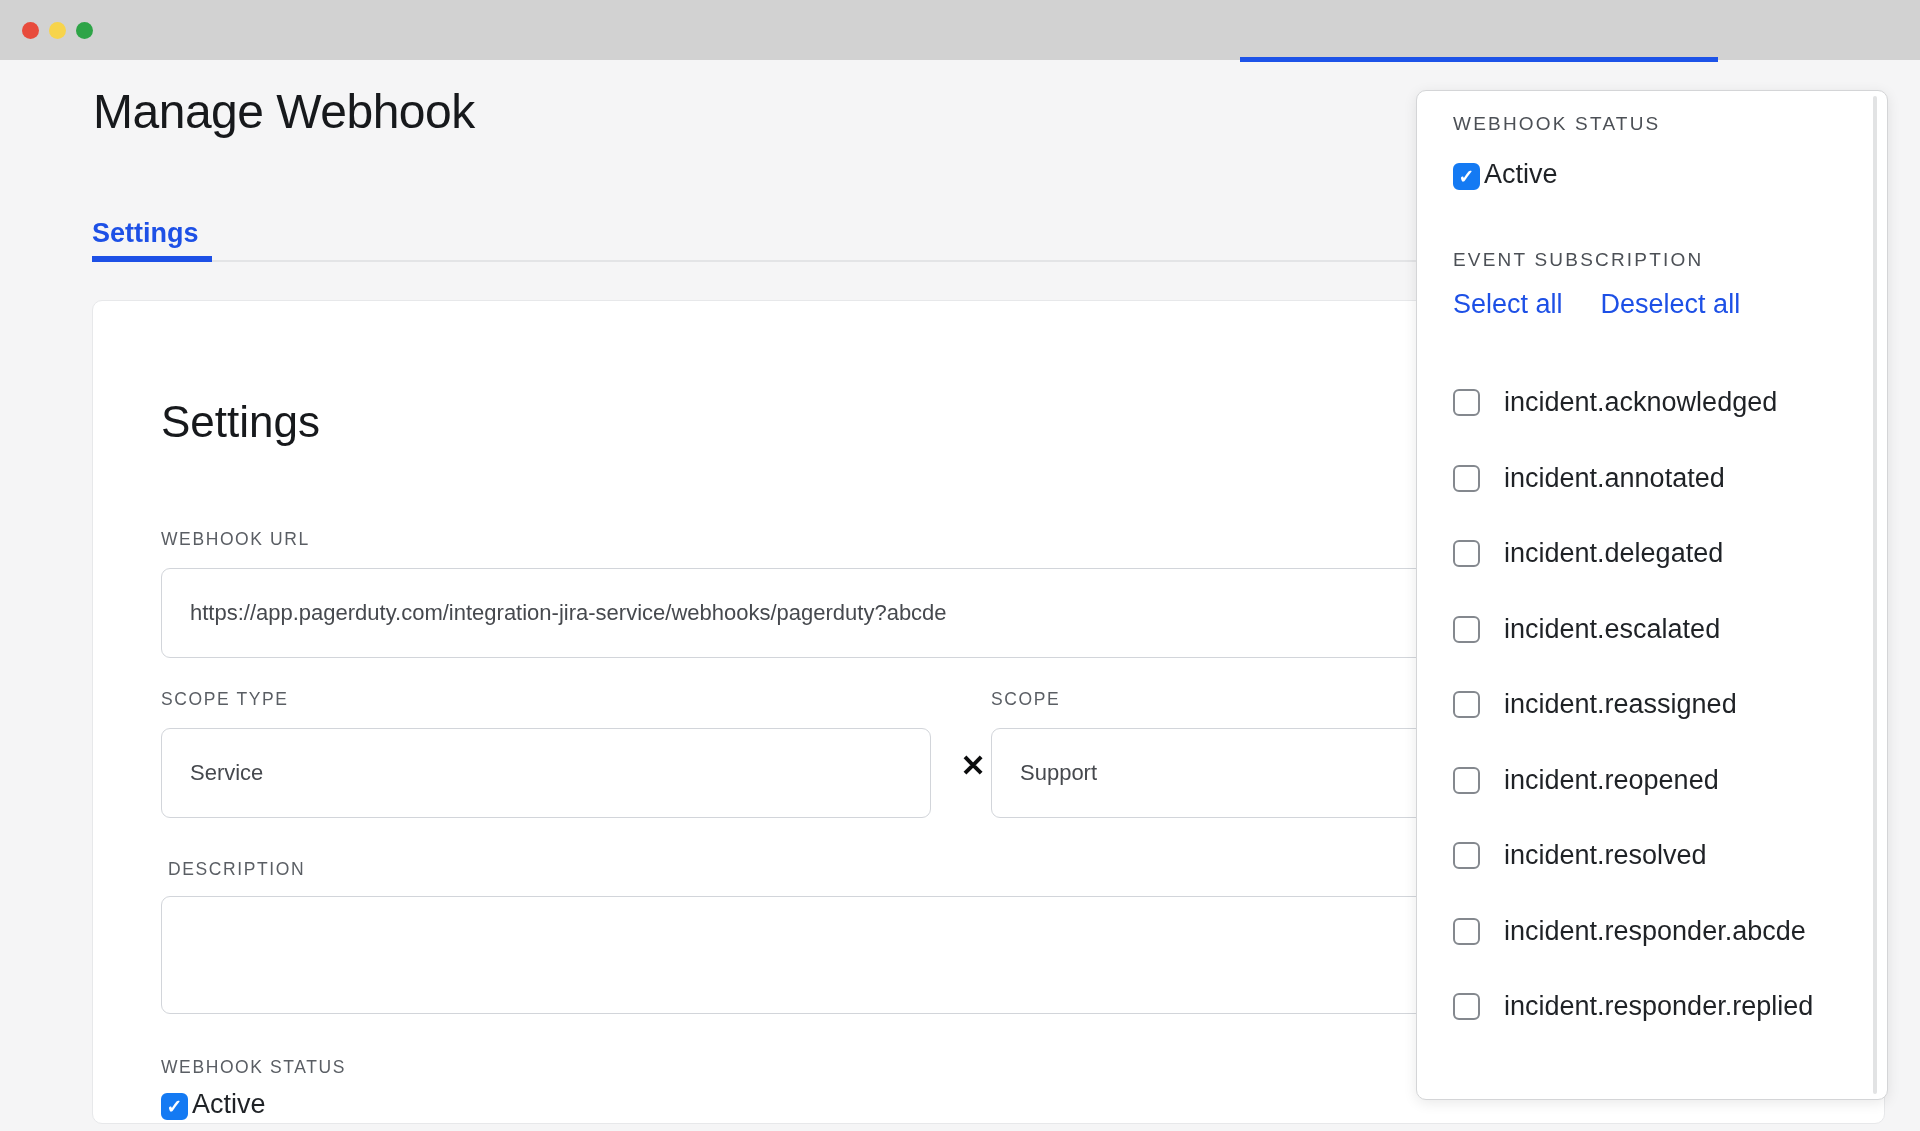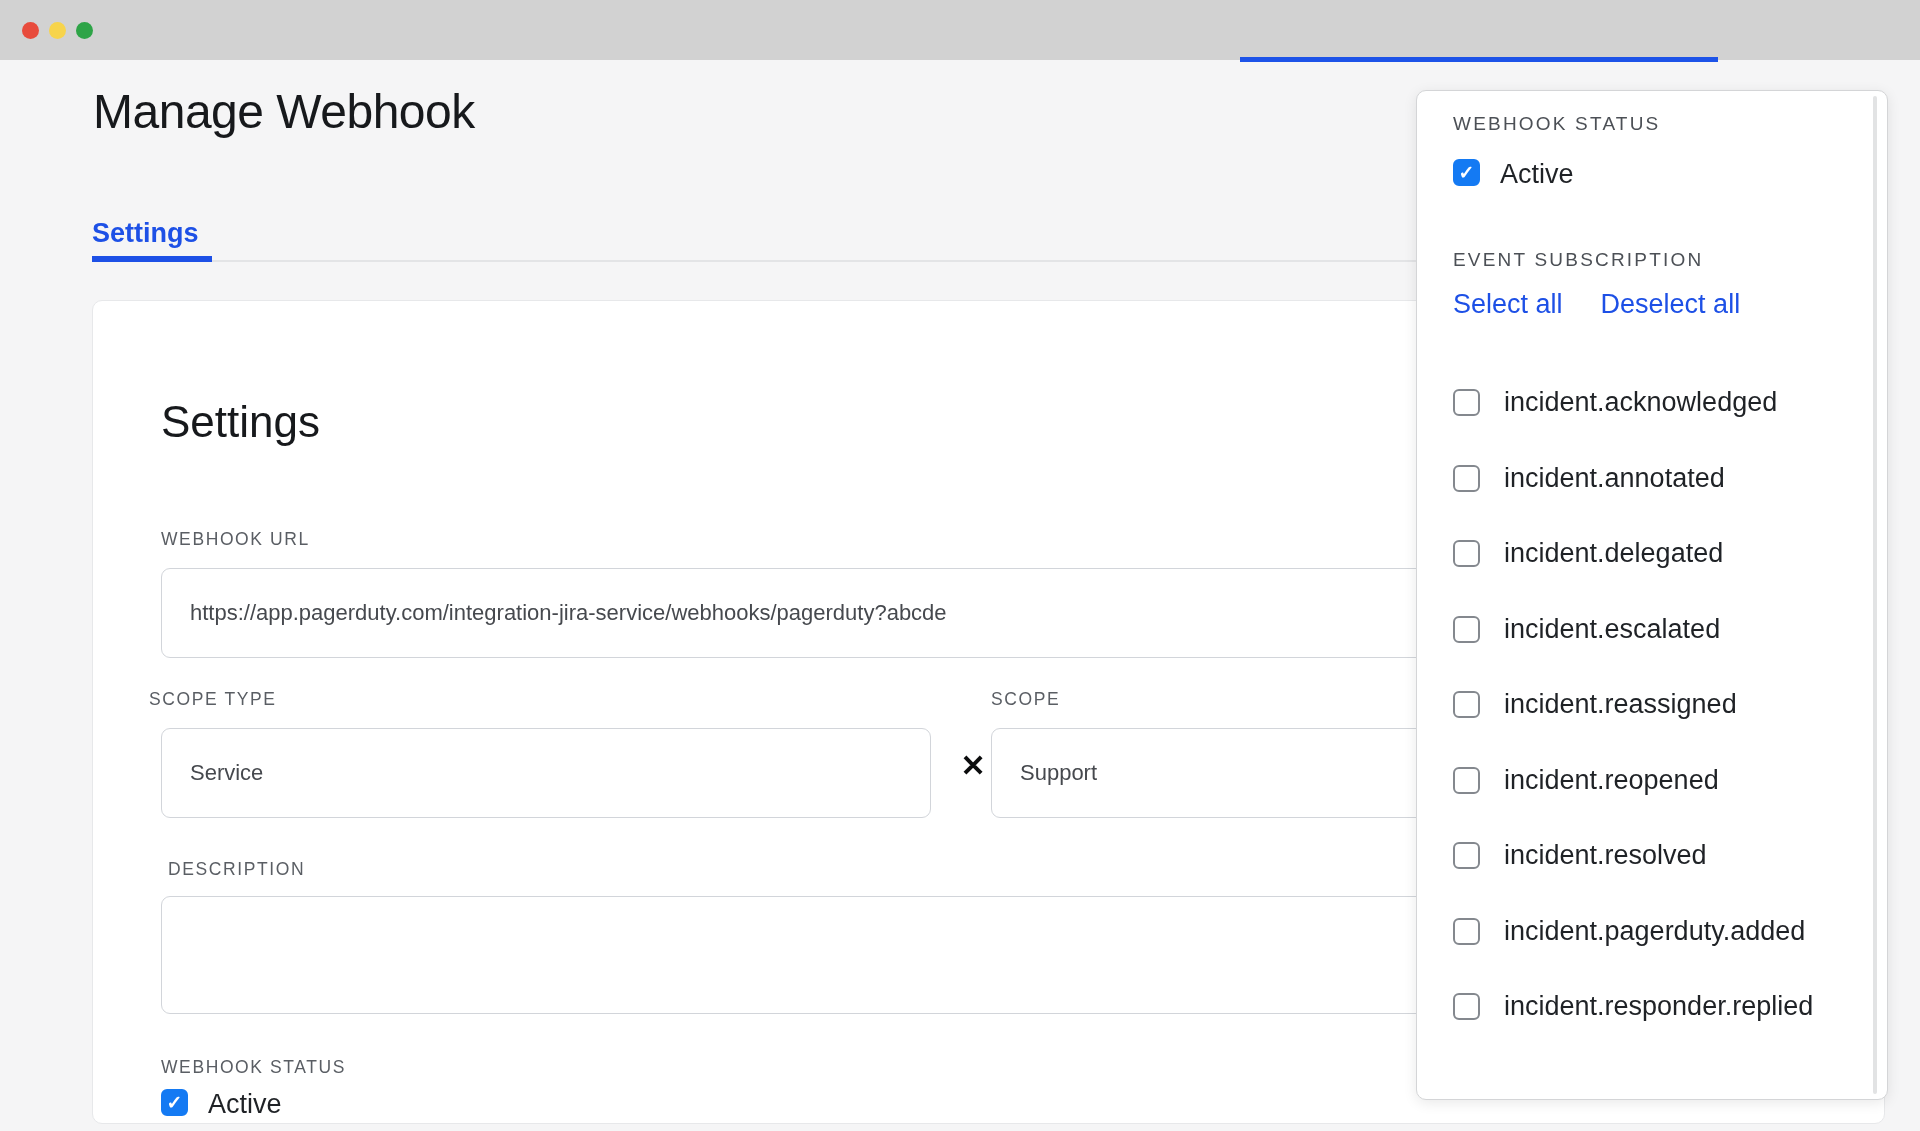--- a/index.html
+++ b/index.html
@@ -60,40 +60,40 @@
   }
   .text-input {
     position: absolute; height: 90px;
     background: #fff; border: 1.5px solid #d2d5da; border-radius: 9px;
     font-family: "Liberation Sans", sans-serif;
     font-size: 22px; color: #46494e; padding: 12px 28px;
     outline: none;
   }
   .lbl-webhook-url { left: 68px; top: 228px; }
   .input-webhook-url { left: 68px; top: 267px; width: 1665px; }
-  .lbl-scope-type { left: 56px; top: 388px; }
+  .lbl-scope-type { left: 68px; top: 388px; }
   .input-scope-type { left: 68px; top: 427px; width: 770px; padding-right: 70px; }
   .clear-btn {
     position: absolute; left: 860px; top: 445px; width: 40px; height: 40px;
     background: none; border: none; cursor: pointer;
     font-size: 30px; font-weight: 700; color: #0b0c0d; line-height: 40px; text-align: center;
   }
   .lbl-scope { left: 898px; top: 388px; }
   .input-scope { left: 898px; top: 427px; width: 835px; }
   .lbl-description { left: 75px; top: 558px; }
   .textarea-description {
     position: absolute; left: 68px; top: 595px; width: 1665px; height: 118px;
     background: #fff; border: 1.5px solid #d2d5da; border-radius: 9px;
     font-family: "Liberation Sans", sans-serif; font-size: 22px; color: #46494e;
     padding: 14px 28px; resize: none; outline: none;
   }
   .lbl-webhook-status { left: 68px; top: 756px; }
   .card-active-row { position: absolute; left: 68px; top: 788px; }
   
-  .check-row { display: flex; align-items: flex-start; gap: 20px; }
+  .check-row { display: flex; align-items: flex-end; gap: 4px; }
   .checkbox {
     width: 27px; height: 27px; border-radius: 6px;
     border: 2px solid #84888e; background: #fff; flex: 0 0 auto;
     display: flex; align-items: center; justify-content: center;
   }
   .checkbox.checked {
     background: #147af3; border-color: #147af3;
   }
   .checkbox.checked::after {
     content: "\2713"; color: #fff; font-size: 19px; font-weight: 700; line-height: 1;
@@ -213,21 +213,21 @@
     <span class="check-label event-label">incident.reopened</span>
   </div>
 
   <div class="event-row">
     <span class="checkbox cb"></span>
     <span class="check-label event-label">incident.resolved</span>
   </div>
 
   <div class="event-row">
     <span class="checkbox cb"></span>
-    <span class="check-label event-label">incident.pagerduty.added</span>
+    <span class="check-label event-label">incident.responder.abcde</span>
   </div>
 
   <div class="event-row">
     <span class="checkbox cb"></span>
     <span class="check-label event-label">incident.responder.replied</span>
   </div>
 </div>
   <div class="scroll-track"></div>
 </div>
 

